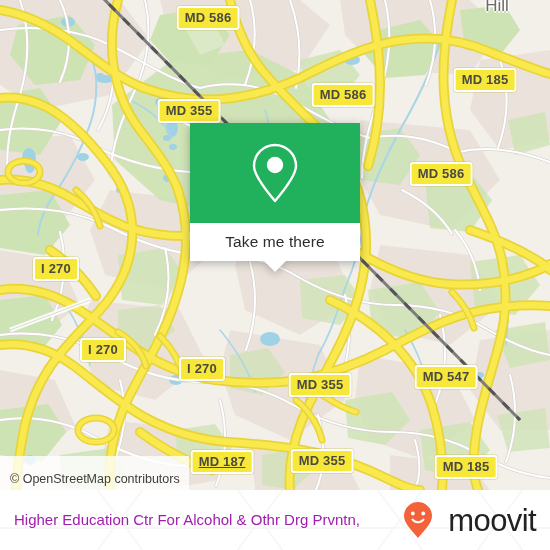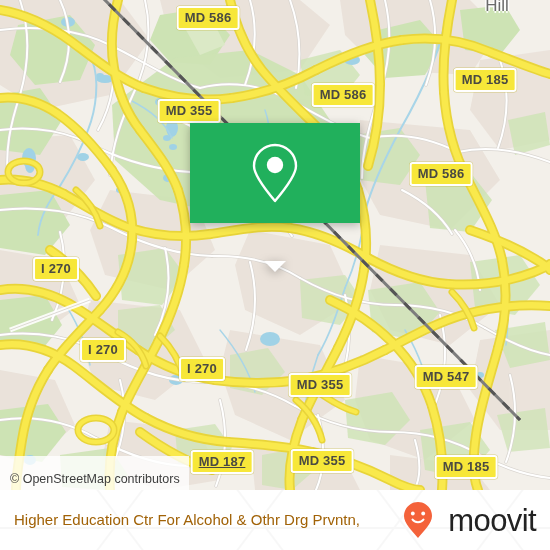--- a/index.html
+++ b/index.html
@@ -146,21 +146,21 @@
     position: relative;
     width: 550px;
     height: 60px;
     display: flex;
     align-items: center;
     justify-content: space-between;
     padding: 0 14px 0 14px;
     box-sizing: border-box;
   }
   #caption {
-    color: #a16207;
+    color: #a21caf;
     font-family: "Liberation Sans", sans-serif;
     font-size: 15px;
     line-height: 1.38;
     max-width: 400px;
   }
   #caption .l2 { display: block; }
   #brand {
     display: flex;
     align-items: center;
     gap: 15px;
@@ -535,20 +535,23 @@
 
     <div class="placename" style="left:497px;top:6px;">Hill</div>
 
     <div id="popup-card">
       <div id="popup-green">
         <svg width="48" height="62" viewBox="0 0 48 62">
           <path d="M24 3 C12.4 3 3 12.4 3 24 C3 33 13 46 24 59 C35 46 45 33 45 24 C45 12.4 35.6 3 24 3 Z" fill="none" stroke="#ffffff" stroke-width="2.4" stroke-linejoin="round"></path>
           <circle cx="24" cy="23" r="8.2" fill="#ffffff"></circle>
         </svg>
       </div>
+      <div id="popup-white">
+        <span id="popup-label">Take me there</span>
+      </div>
       <div id="popup-tail"></div>
     </div>
 
     <div id="attribution">
       <span>© OpenStreetMap contributors</span>
     </div>
   </div>
 
   <div id="footer">
     <svg id="footer-watermark" viewBox="0 0 550 60">

